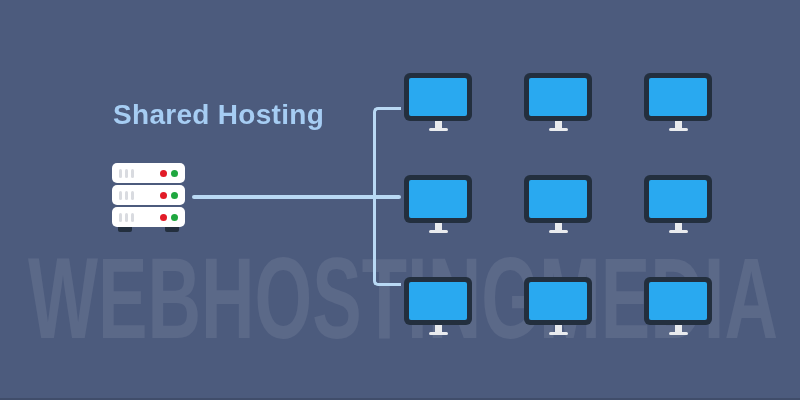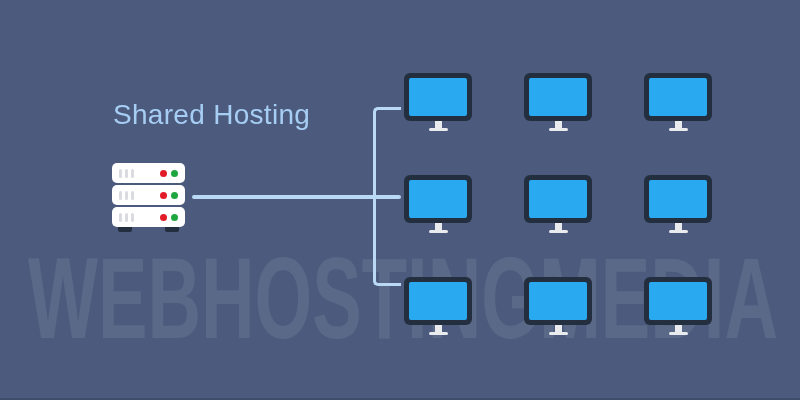--- a/index.html
+++ b/index.html
@@ -26,21 +26,21 @@
   .watermark{
     position:absolute;left:28px;top:241px;
     font-size:115px;font-weight:700;line-height:1;letter-spacing:0;
     color:var(--watermark);white-space:nowrap;
     transform:scaleX(0.645);transform-origin:0 0;
     user-select:none;
   }
   
   .title{
     position:absolute;left:113px;top:101px;
-    font-size:28px;font-weight:400;line-height:1;letter-spacing:0.3px;
+    font-size:28px;font-weight:700;line-height:1;letter-spacing:0.3px;
     color:var(--title);white-space:nowrap;
   }
   
   .server-stack{position:absolute;left:112px;top:163px;width:73px;height:70px;}
   .server-unit{
     width:73px;height:20px;background:var(--server-body);
     border-radius:5px;margin-bottom:2px;
     display:flex;align-items:center;padding:0 7px;
   }
   .vents{display:flex;gap:3px;align-items:center;}

